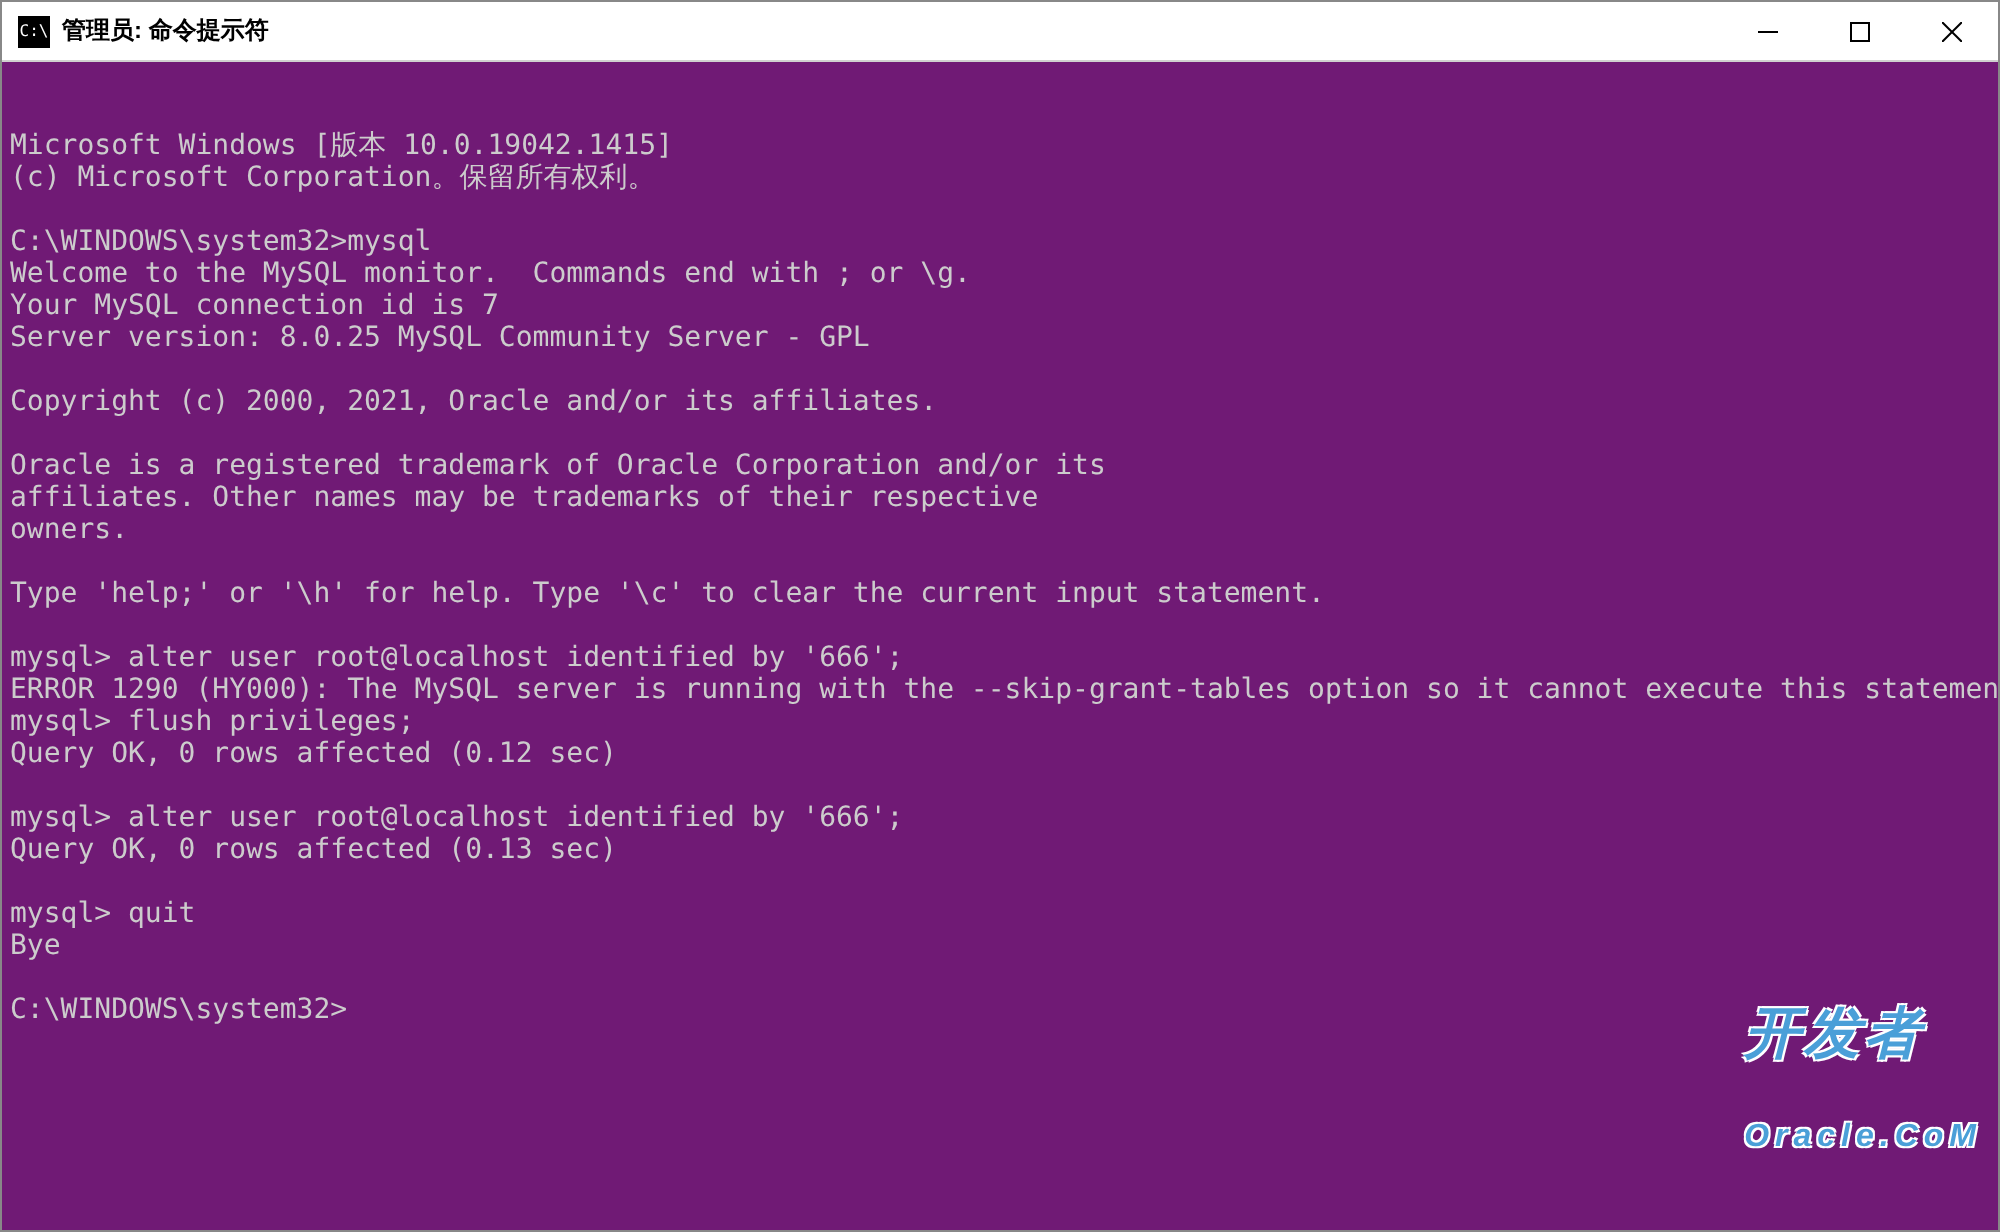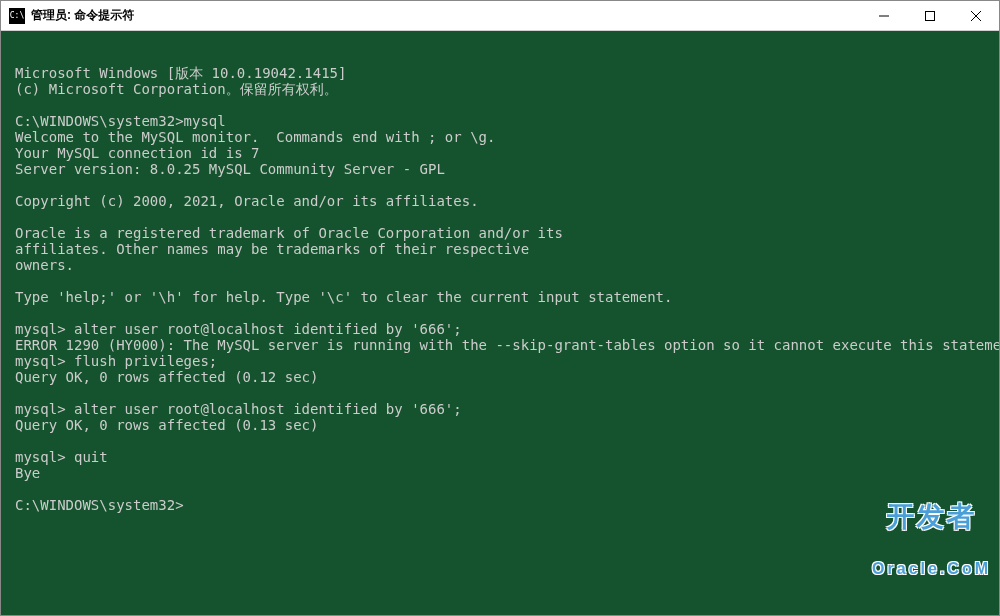--- a/index.html
+++ b/index.html
@@ -54,40 +54,41 @@
       display: flex;
       align-items: center;
       justify-content: center;
       font-size: 12px;
       color: #000;
       cursor: pointer;
     }
     .win-btn svg { width: 10px; height: 10px; }
     .terminal {
       flex: 1;
-      background: #14532d;
+      background: #701a75;
       color: #cccccc;
       font-family: "NSimSun", "SimSun", "Consolas", monospace;
       font-size: 14px;
       line-height: 16px;
-      padding: 2px 14px;
+      padding: 2px 4px;
       white-space: pre;
       overflow: hidden;
       position: relative;
     }
     .terminal-line { white-space: pre; }
     .watermark {
       position: absolute;
       right: 8px;
       bottom: 6px;
       font-family: "Microsoft YaHei", sans-serif;
+      font-style: italic;
       font-weight: bold;
       color: #4a9fd8;
       text-shadow: 1px 1px 0 #fff, -1px -1px 0 #fff, 1px -1px 0 #fff, -1px 1px 0 #fff;
-      text-align: center;
+      text-align: left;
       pointer-events: none;
     }
     .watermark .cn { font-size: 28px; letter-spacing: 2px; line-height: 1; }
     .watermark .en { font-size: 16px; letter-spacing: 3px; line-height: 1; margin-top: -2px; }
   </style>
 </head>
 <body>
 
 <div class="window">
   <div class="titlebar">

